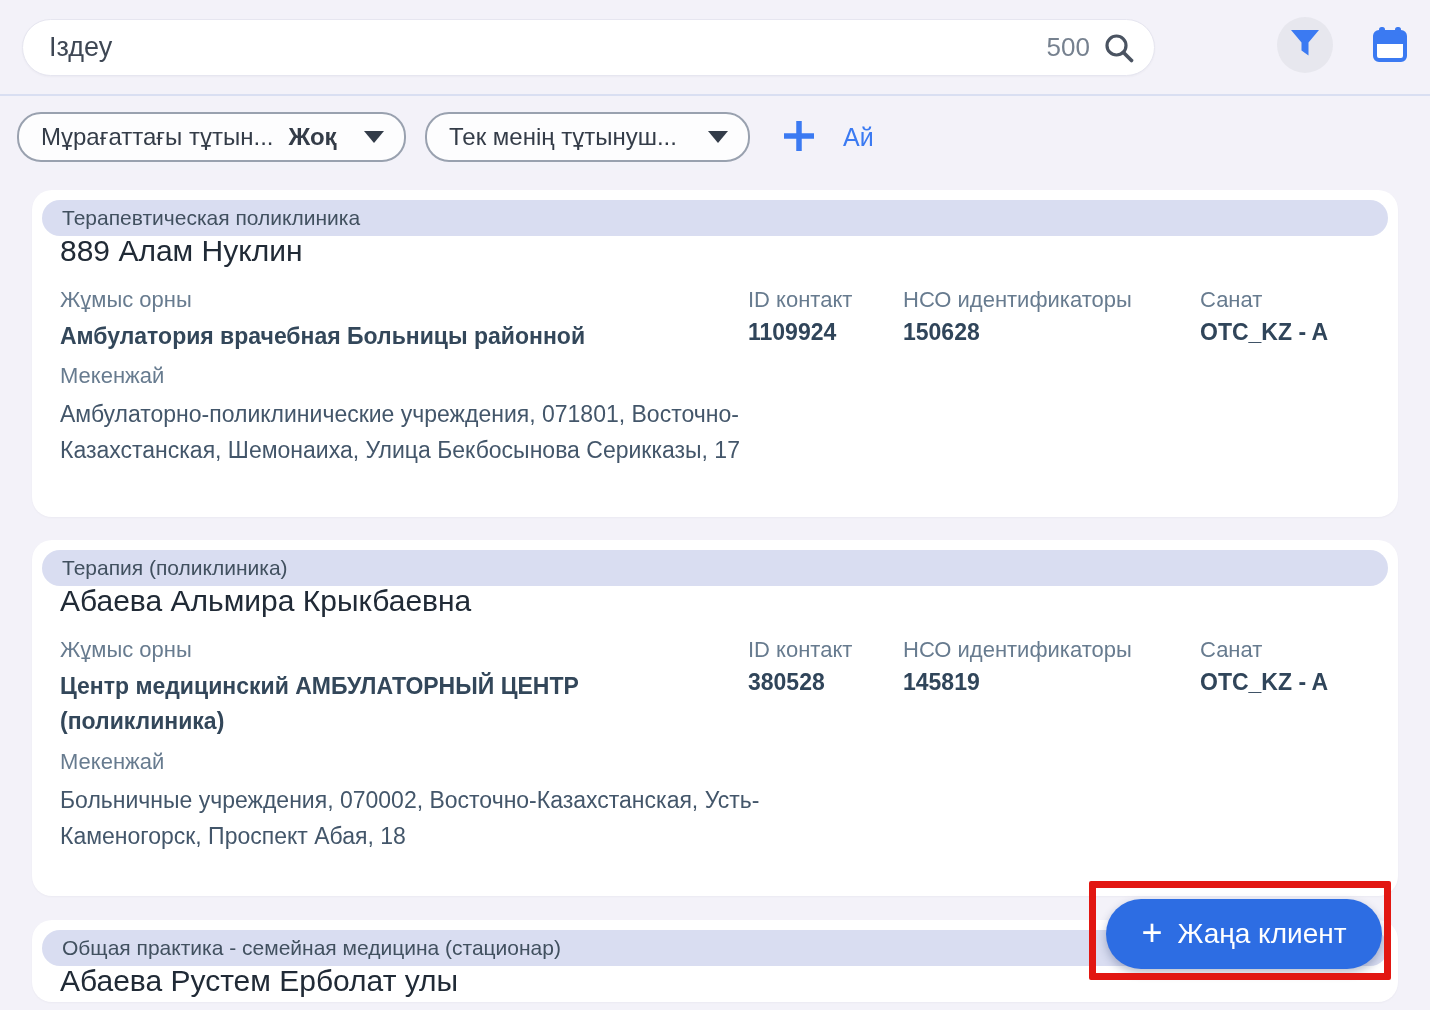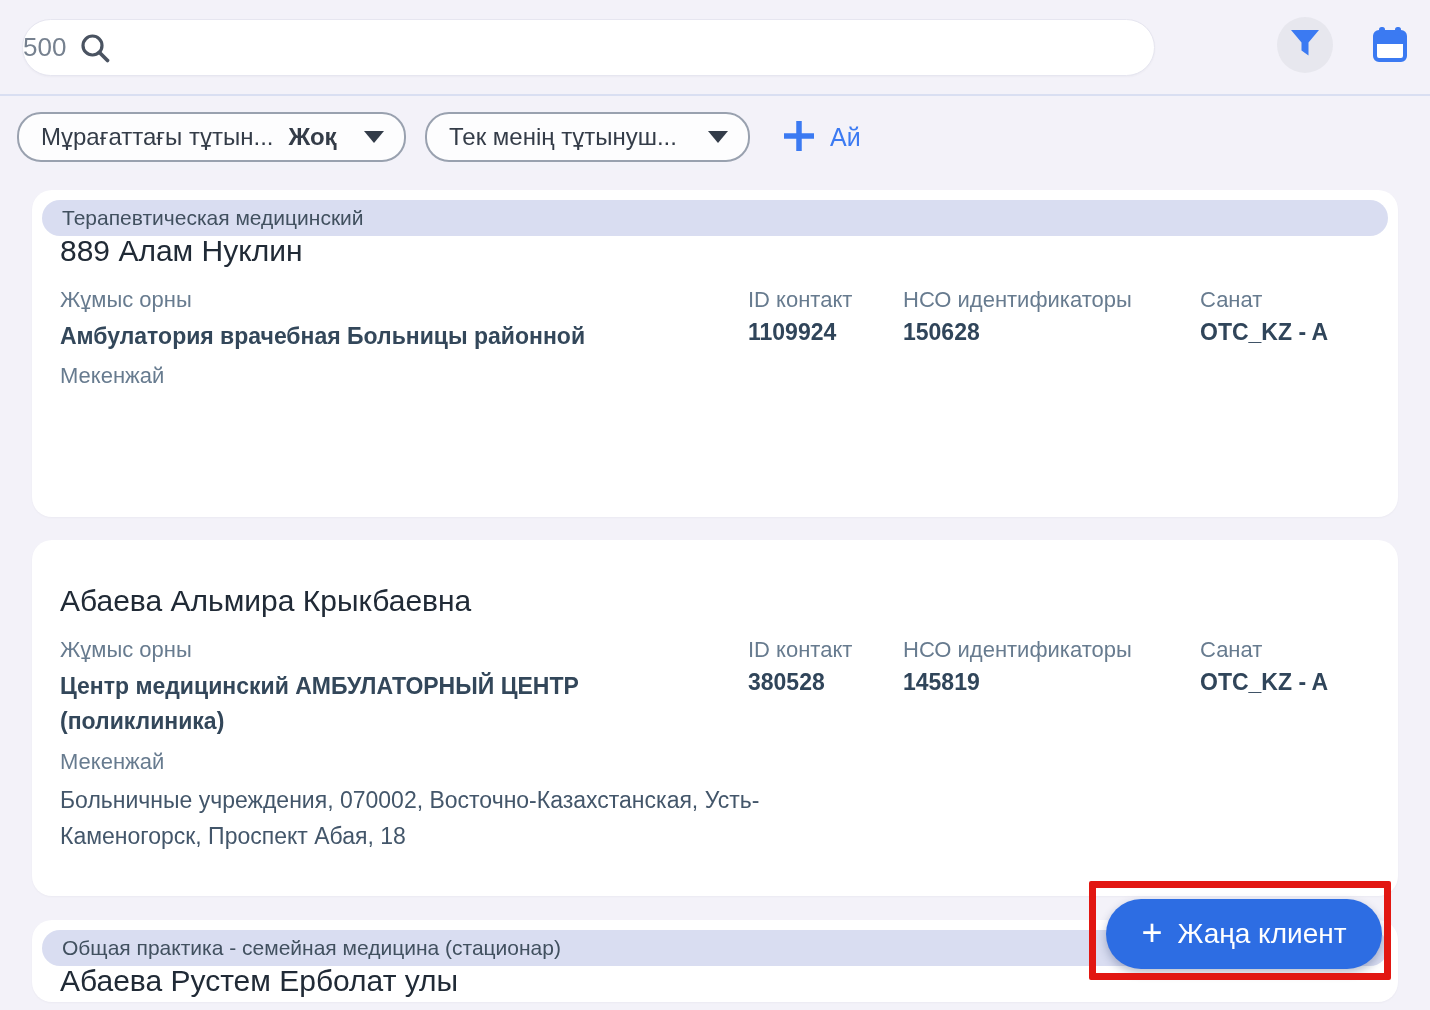--- a/index.html
+++ b/index.html
@@ -43,21 +43,21 @@
   .chip-mine { left:425px; width:325px; padding:0 20px 0 22px; }
   .chip-label { white-space:nowrap; }
   .chip-value { font-weight:700; margin-left:15px; white-space:nowrap; }
   .caret {
     width:0; height:0; margin-left:auto;
     border-left:10px solid transparent; border-right:10px solid transparent;
     border-top:12px solid #333c49;
   }
   .add-period {
     position:absolute; left:781px; top:112px; height:50px;
-    display:flex; align-items:center; gap:13px; cursor:pointer; background:none; border:none;
+    display:flex; align-items:center; gap:26px; cursor:pointer; background:none; border:none;
   }
   .add-period-label { color:#3b7af2; font-size:25px; font-weight:500; }
 
   
   .card {
     position:absolute; left:32px; width:1366px;
     background:#ffffff; border-radius:20px; overflow:hidden;
     box-shadow:0 1px 2px rgba(40,40,80,.04); cursor:pointer;
   }
   .card-1 { top:190px; height:327px; }
@@ -96,20 +96,21 @@
   .fab-label { font-size:28px; font-weight:500; white-space:nowrap; }
   .annotation-rect {
     position:absolute; left:1089px; top:881px; width:302px; height:99px;
     border:7px solid #e21712; border-radius:2px; z-index:6; pointer-events:none;
   }
 </style>
 </head>
 <body>
 
 <div class="search-bar">
+  <input class="search-input" type="text" placeholder="Іздеу" style="">
   <span class="search-count">500</span>
   <span class="search-mag">
     <svg width="34" height="34" viewBox="0 0 34 34">
       <circle cx="14.5" cy="14.5" r="9.5" fill="none" stroke="#4a5361" stroke-width="3.2"></circle>
       <line x1="21.5" y1="21.5" x2="29.5" y2="29.5" stroke="#4a5361" stroke-width="3.8" stroke-linecap="round"></line>
     </svg>
   </span>
 </div>
 
 <div class="filter-btn">
@@ -148,37 +149,39 @@
   <span>
     <svg width="36" height="36" viewBox="0 0 36 36">
       <line x1="18" y1="3" x2="18" y2="33" stroke="#3b7af2" stroke-width="5.5"></line>
       <line x1="3" y1="18" x2="33" y2="18" stroke="#3b7af2" stroke-width="5.5"></line>
     </svg>
   </span>
   <span class="add-period-label">Ай</span>
 </button>
 
 <div class="card card-1">
-  <div class="specialty-badge">Терапевтическая медицинский</div>
+  <div class="specialty-badge">Терапевтическая поликлиника</div>
   <div class="card-title">889 Алам Нуклин</div>
 
   <div class="f-label col-1">Жұмыс орны</div>
   <div class="f-label col-2">ID контакт</div>
   <div class="f-label col-3">НСО идентификаторы</div>
   <div class="f-label col-4">Санат</div>
 
   <div class="f-value col-1 work-value">Амбулатория врачебная Больницы районной</div>
   <div class="f-value col-2 num-value">1109924</div>
   <div class="f-value col-3 num-value">150628</div>
   <div class="f-value col-4 num-value">OTC_KZ - A</div>
 
   <div class="addr-label">Мекенжай</div>
+  <div class="addr-value">Амбулаторно-поликлинические учреждения, 071801, Восточно-Казахстанская, Шемонаиха, Улица Бекбосынова Серикказы, 17</div>
 </div>
 
 <div class="card card-2">
+  <div class="specialty-badge">Терапия (поликлиника)</div>
   <div class="card-title">Абаева Альмира Крыкбаевна</div>
 
   <div class="f-label col-1">Жұмыс орны</div>
   <div class="f-label col-2">ID контакт</div>
   <div class="f-label col-3">НСО идентификаторы</div>
   <div class="f-label col-4">Санат</div>
 
   <div class="f-value col-1 work-value">Центр медицинский АМБУЛАТОРНЫЙ ЦЕНТР (поликлиника)</div>
   <div class="f-value col-2 num-value">380528</div>
   <div class="f-value col-3 num-value">145819</div>

